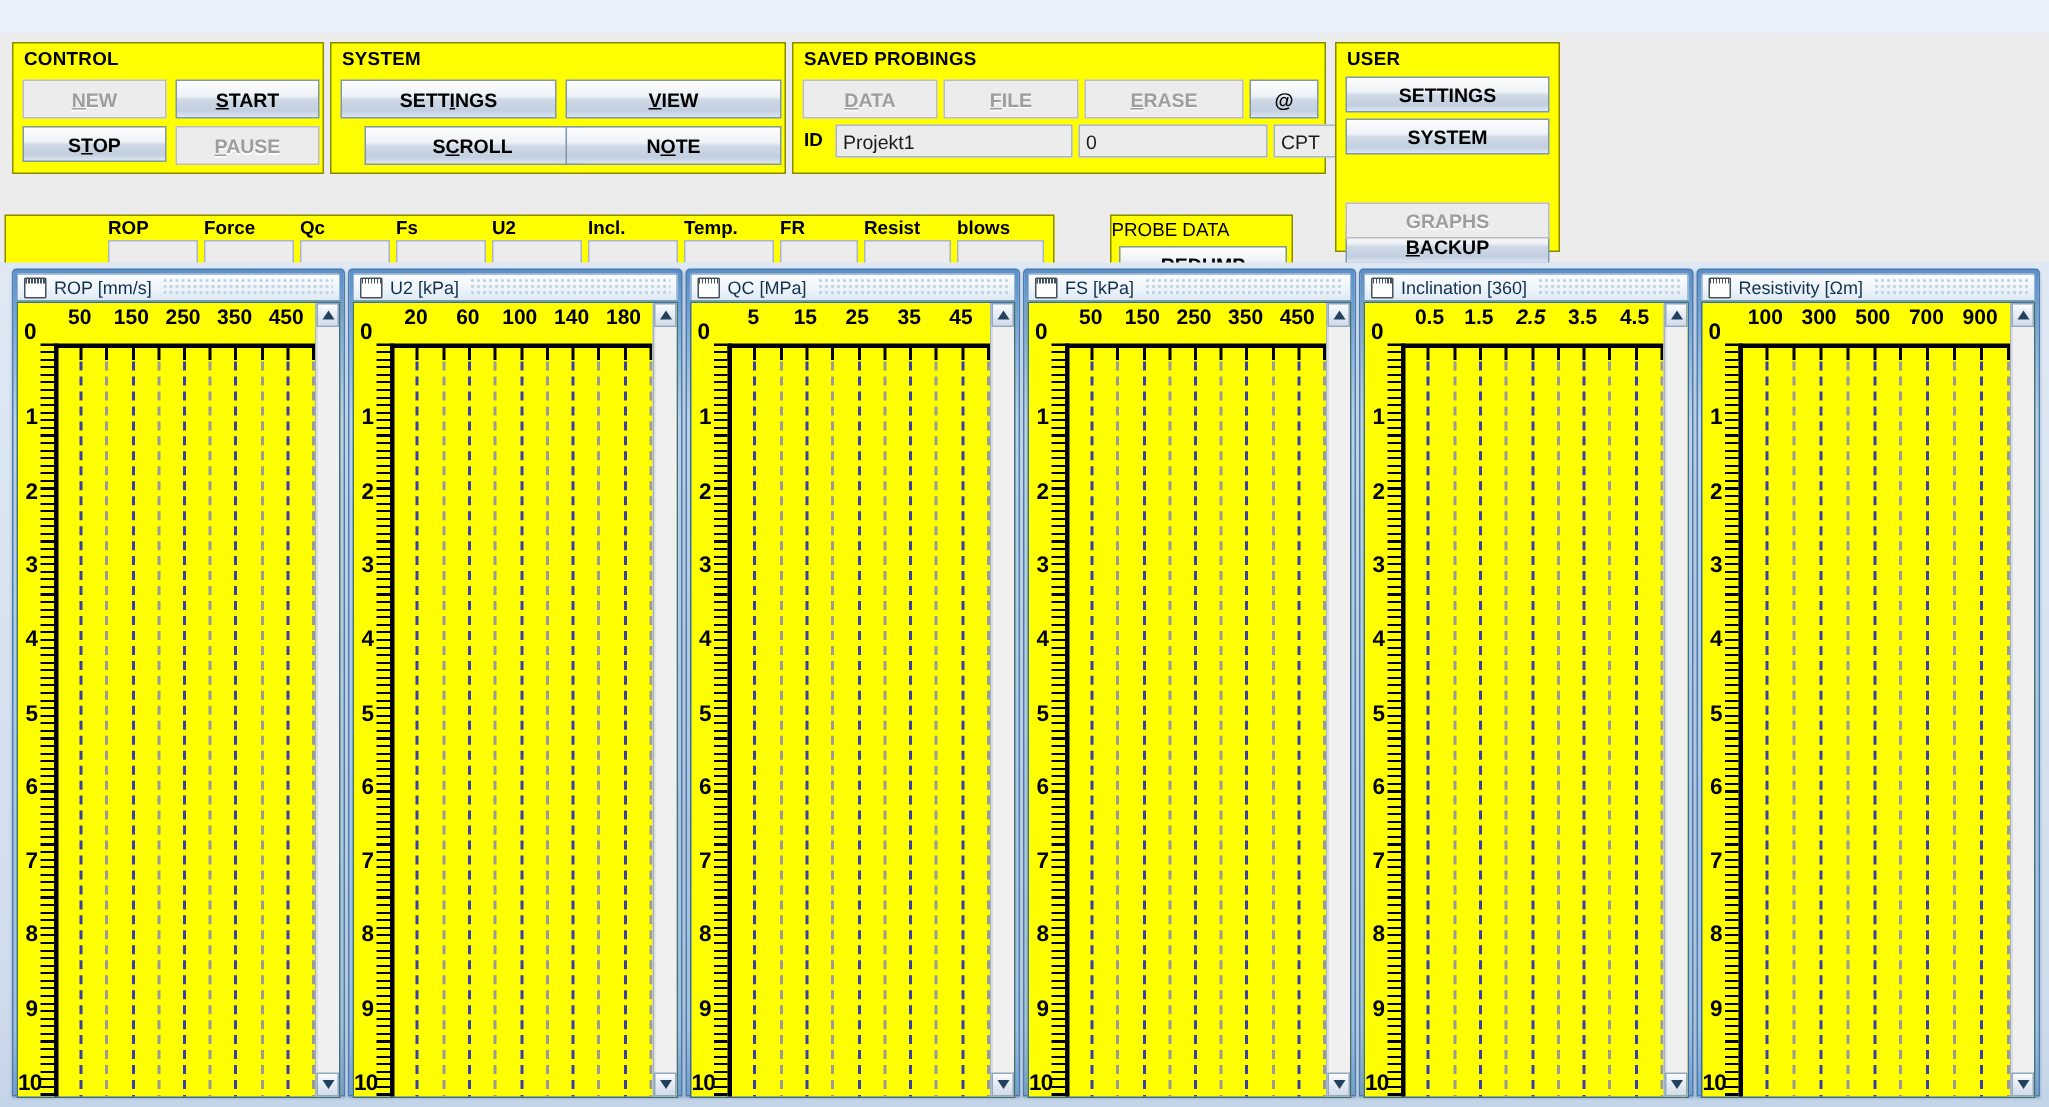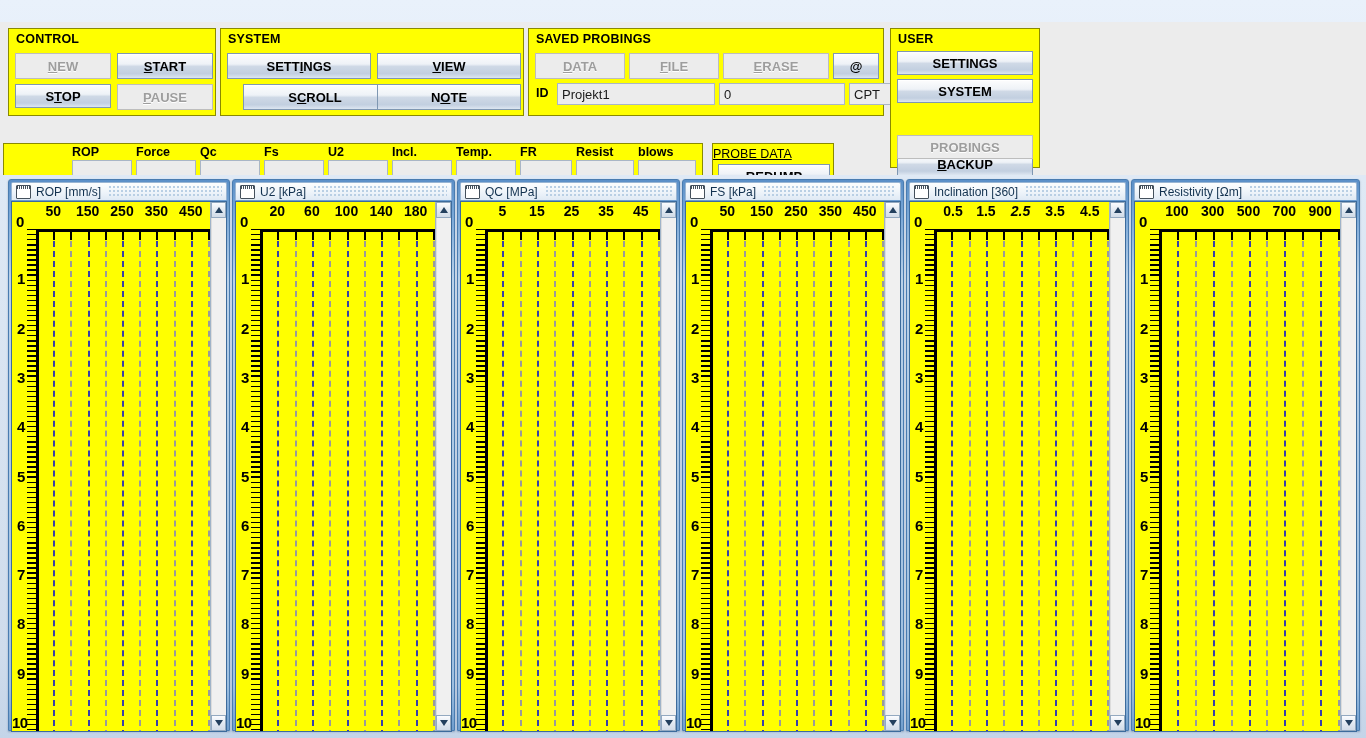--- a/index.html
+++ b/index.html
@@ -104,22 +104,22 @@
     background:#ffff00;border:1px solid #8a8a00;box-sizing:border-box;
   }
   #readouts .col{position:absolute;top:0;}
   #readouts .lab{
     font-size:12.5px;font-weight:bold;color:#000;display:block;height:16px;line-height:16px;
   }
   #readouts .val{
     display:block;height:26px;background:#ececec;border:1px solid #a9b6c6;box-sizing:border-box;
   }
 
-  #probe-grp{position:absolute;left:712px;top:121px;width:122px;height:48px;
-    background:#ffff00;border:1px solid #8a8a00;box-sizing:border-box;text-decoration:underline;}
+  #probe-grp{position:absolute;left:740px;top:121px;width:122px;height:48px;
+    background:#ffff00;border:1px solid #8a8a00;box-sizing:border-box;}
   #probe-grp .grp-title{left:6px;top:1px;font-size:12.5px;}
 
   
   #desktop{
     position:absolute;left:0;top:175px;width:1366px;height:563px;
     background:linear-gradient(180deg,#dfe9f5 0%,#cfdcec 85%,#c4d4e8 100%);
     box-sizing:border-box;
     padding:4px 4px 6px 19px;
   }
   .chart-frame{
@@ -273,21 +273,21 @@
       <div class="btn" style="position:absolute;left:6px;top:22px;width:136px;height:24px;">
         <span>SETTINGS</span>
       </div>
       <div class="btn" style="position:absolute;left:6px;top:50px;width:136px;height:24px;">
         <span>SYSTEM</span>
       </div>
       <div class="btn" style="position:absolute;left:6px;top:78px;width:136px;height:24px;margin-top:45px;">
         <span><u>B</u>ACKUP</span>
       </div>
       <div class="btn disabled" style="position:absolute;left:6px;top:106px;width:136px;height:24px;">
-        <span>PROBINGS</span>
+        <span>GRAPHS</span>
       </div>
     </div>
 
     <div id="readouts">
         <div class="col" style="left: 4px; width: 60px; margin-top: 37px;">
           <span class="lab">Depth</span>
           <span class="val" style="width: 60px;"></span>
         </div>
         <div class="col" style="left: 68px; width: 60px;">
           <span class="lab">ROP</span>

